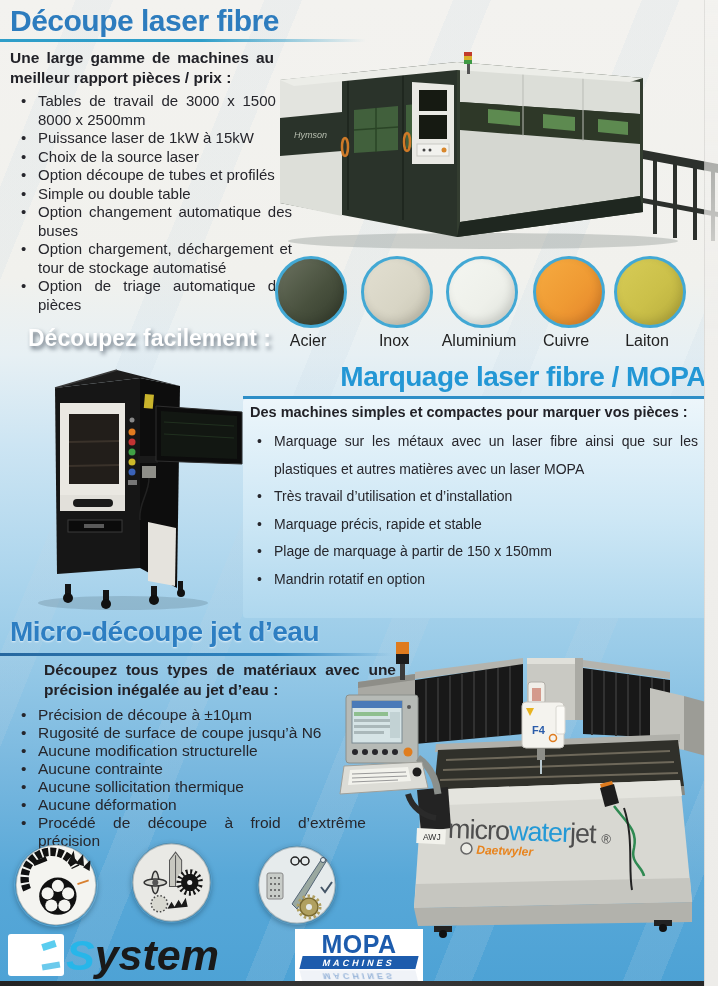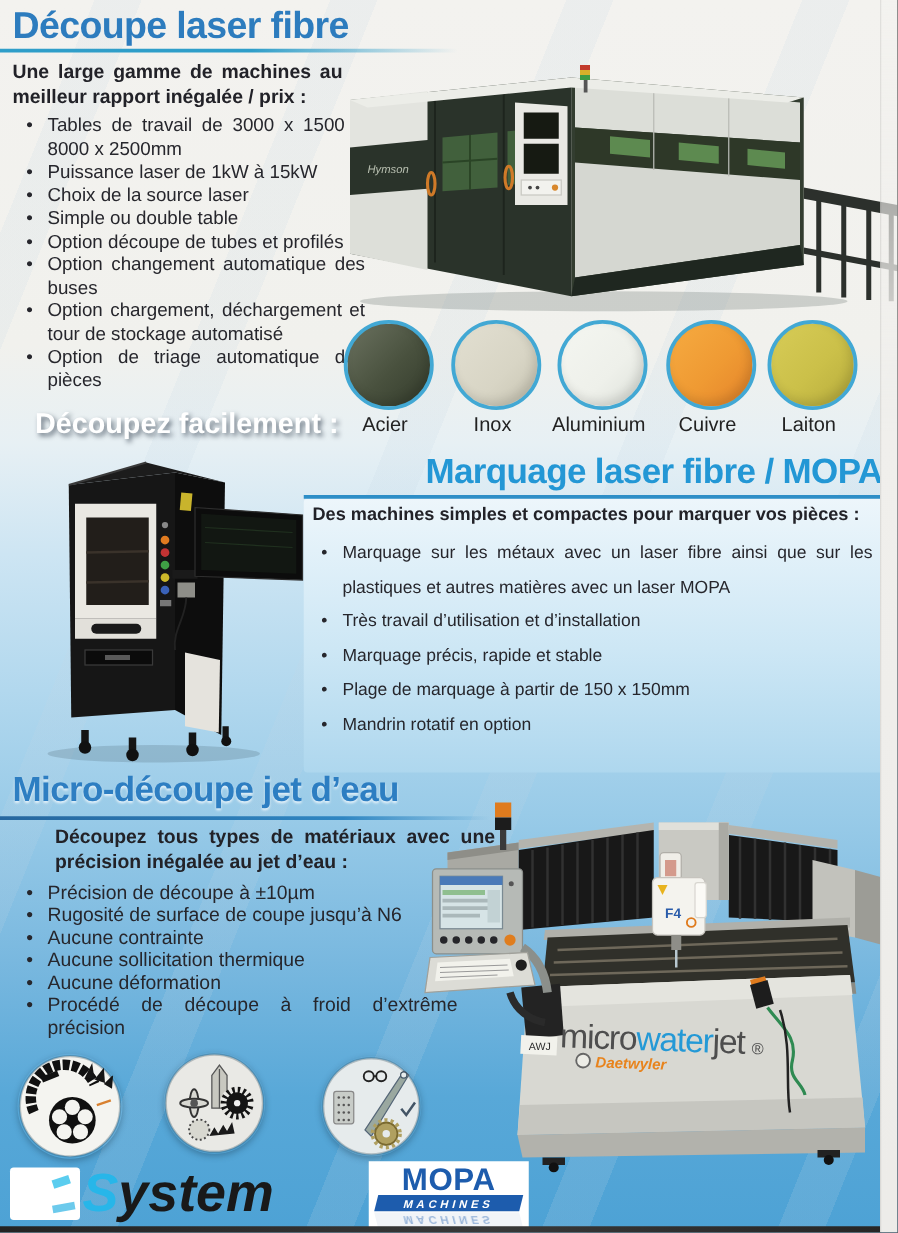--- a/index.html
+++ b/index.html
@@ -79,27 +79,27 @@
     background:linear-gradient(90deg,#232323 0%,#383838 55%,#262626 100%);}
 </style>
 </head>
 <body>
 
 <div id="page">
   <div class="streaks"></div>
 
   <div class="abs t1">Découpe laser fibre</div>
   <div class="abs rule1"></div>
-  <div class="abs intro intro1">Une large gamme de machines au meilleur rapport inégalée / prix :</div>
+  <div class="abs intro intro1">Une large gamme de machines au meilleur rapport pièces / prix :</div>
   <ul class="abs blist list1">
     <li>Tables de travail de 3000 x 1500 à 8000 x 2500mm</li>
     <li>Puissance laser de 1kW à 15kW</li>
     <li>Choix de la source laser</li>
+    <li>Option découpe de tubes et profilés</li>
     <li>Simple ou double table</li>
-    <li>Option découpe de tubes et profilés</li>
     <li>Option changement automatique des buses</li>
     <li>Option chargement, déchargement et tour de stockage automatisé</li>
     <li>Option de triage automatique des pièces</li>
   </ul>
   <div class="abs badge">Découpez facilement :</div>
 
   <svg class="abs m1" viewBox="0 0 450 200">
     <ellipse cx="215" cy="189" rx="195" ry="8" fill="rgba(90,105,100,.25)"></ellipse>
     <g>
       <rect x="385" y="108" width="4" height="74" fill="#2c302c"></rect>
@@ -207,20 +207,21 @@
     <rect x="124" y="104" width="14" height="12" fill="#8e8e88"></rect>
     <path d="M131,116 C131,132 120,142 122,158" stroke="#222" stroke-width="1.5" fill="none"></path>
   </svg>
 
   <div class="abs t3">Micro-découpe jet d’eau</div>
   <div class="abs rule3"></div>
   <div class="abs intro intro3">Découpez tous types de matériaux avec une précision inégalée au jet d’eau :</div>
   <ul class="abs blist list3">
     <li>Précision de découpe à ±10µm</li>
     <li>Rugosité de surface de coupe jusqu’à N6</li>
+    <li>Aucune modification structurelle</li>
     <li>Aucune contrainte</li>
     <li>Aucune sollicitation thermique</li>
     <li>Aucune déformation</li>
     <li>Procédé de découpe à froid d’extrême précision</li>
   </ul>
 
   <svg class="abs m3" viewBox="0 0 380 300">
     <polygon points="20,44 77,36 77,95 20,98" fill="#a9a9a3"></polygon>
     <polygon points="20,44 77,36 77,42 20,50" fill="#8e8e88"></polygon>
     <rect x="62" y="26" width="5" height="16" fill="#3a3a3a"></rect>

